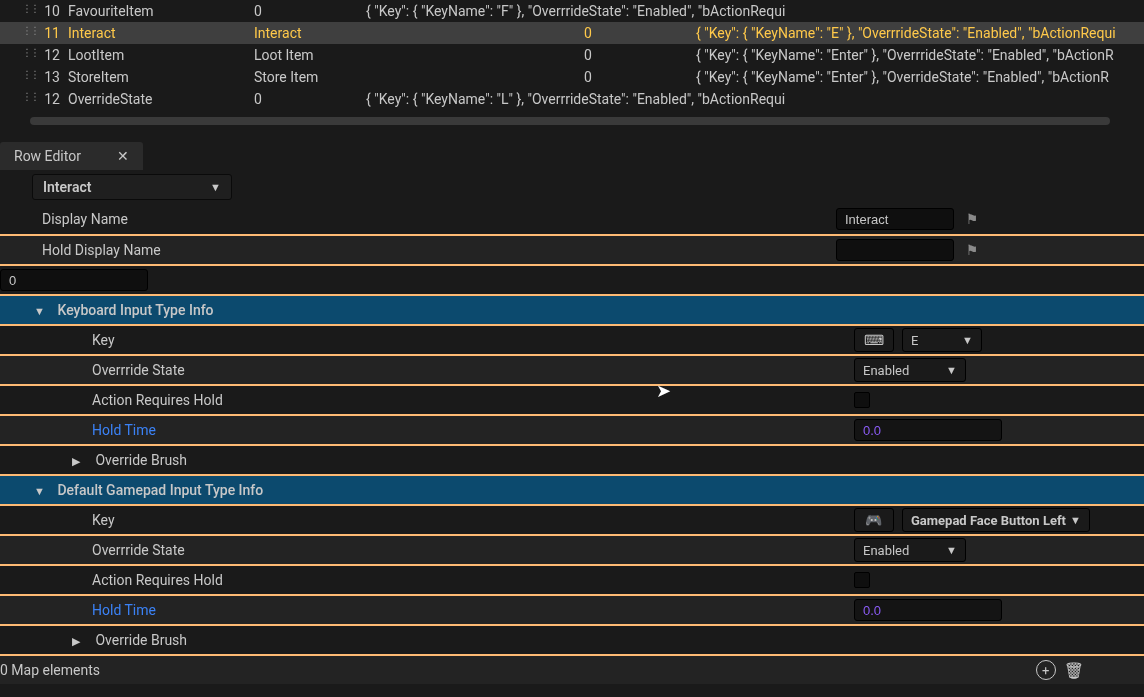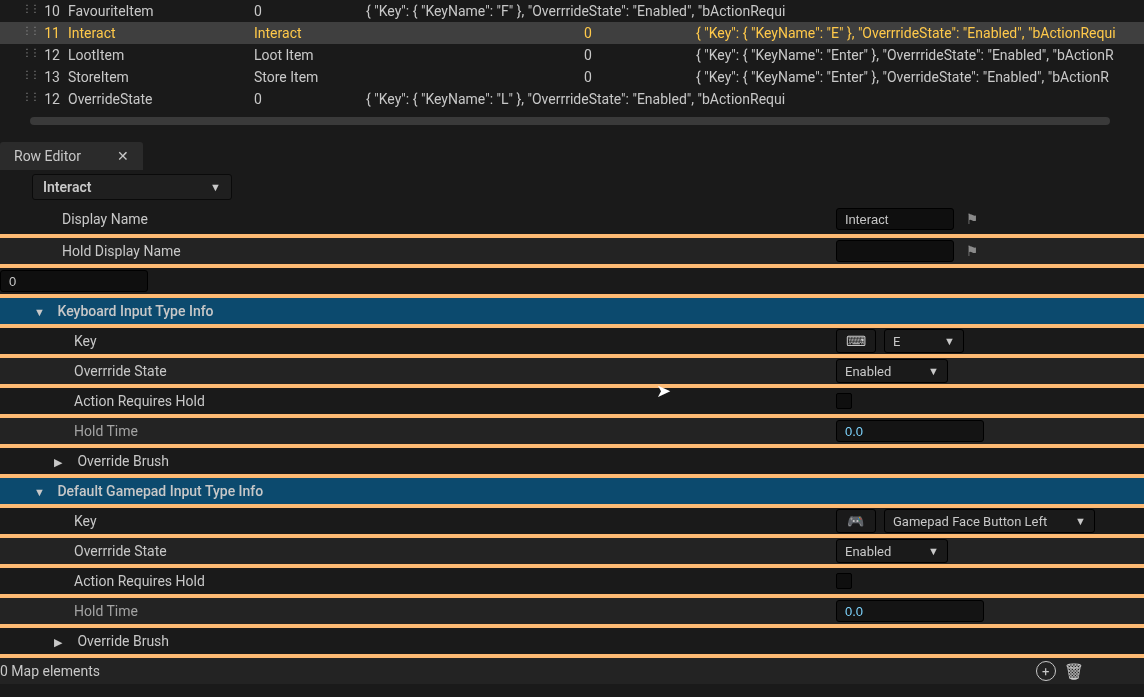--- a/index.html
+++ b/index.html
@@ -88,30 +88,30 @@
   padding: 0 10px;
   font-weight: 600;
 }
 .chev { font-size: 11px; color: #c8c8c8; }
 
 
 .prop-row {
   display: flex;
   align-items: center;
   min-height: 30px;
-  border-top: 4px solid #fdba74;
+  border-top: 2px solid #fdba74;
 }
 .prop-row:first-of-type { border-top: none; }
 .prop-label {
   flex: 0 0 836px;
-  padding-left: 62px;
-  color: #c8c8c8;
-}
-.prop-label.indent1 { padding-left: 74px; }
-.prop-label.disabled { color: #a3a3a3; }
+  padding-left: 42px;
+  color: #c8c8c8;
+}
+.prop-label.indent1 { padding-left: 74px; margin-left: 18px; }
+.prop-label.disabled { color: #3b82f6; }
 .prop-label .expander {
   display: inline-block;
   width: 14px;
   margin-left: -20px;
   margin-right: 6px;
   font-size: 11px;
   color: #c8c8c8;
 }
 .prop-value {
   flex: 1;
@@ -125,21 +125,21 @@
   background: #0f0f0f;
   border: 1px solid #000;
   border-radius: 3px;
   height: 22px;
   color: #c8c8c8;
   padding: 0 8px;
   font-size: 13px;
 }
 .txt-input.w110 { width: 118px; }
 .txt-input.w148 { width: 148px; }
-.txt-input.disabled { color: #7dd3fc; background: #141414; }
+.txt-input.disabled { color: #8b5cf6; background: #141414; }
 
 .flag-btn {
   width: 20px; height: 18px;
   display: inline-flex;
   align-items: center;
   justify-content: center;
   color: #8a8a8a;
   font-size: 14px;
 }
 
@@ -150,21 +150,21 @@
   height: 24px;
   display: flex;
   align-items: center;
   justify-content: space-between;
   padding: 0 8px;
   color: #c8c8c8;
   font-size: 13px;
 }
 .dropdown.w80  { width: 80px; }
 .dropdown.w140 { width: 112px; }
-.dropdown.w188 { width: 211px; }
+.dropdown.w188 { width: 188px; font-weight: bold; }
 
 .icon-btn {
   width: 40px; height: 24px;
   background: #1a1a1a;
   border: 1px solid #000;
   border-radius: 3px;
   display: inline-flex;
   align-items: center;
   justify-content: center;
   font-size: 14px;

